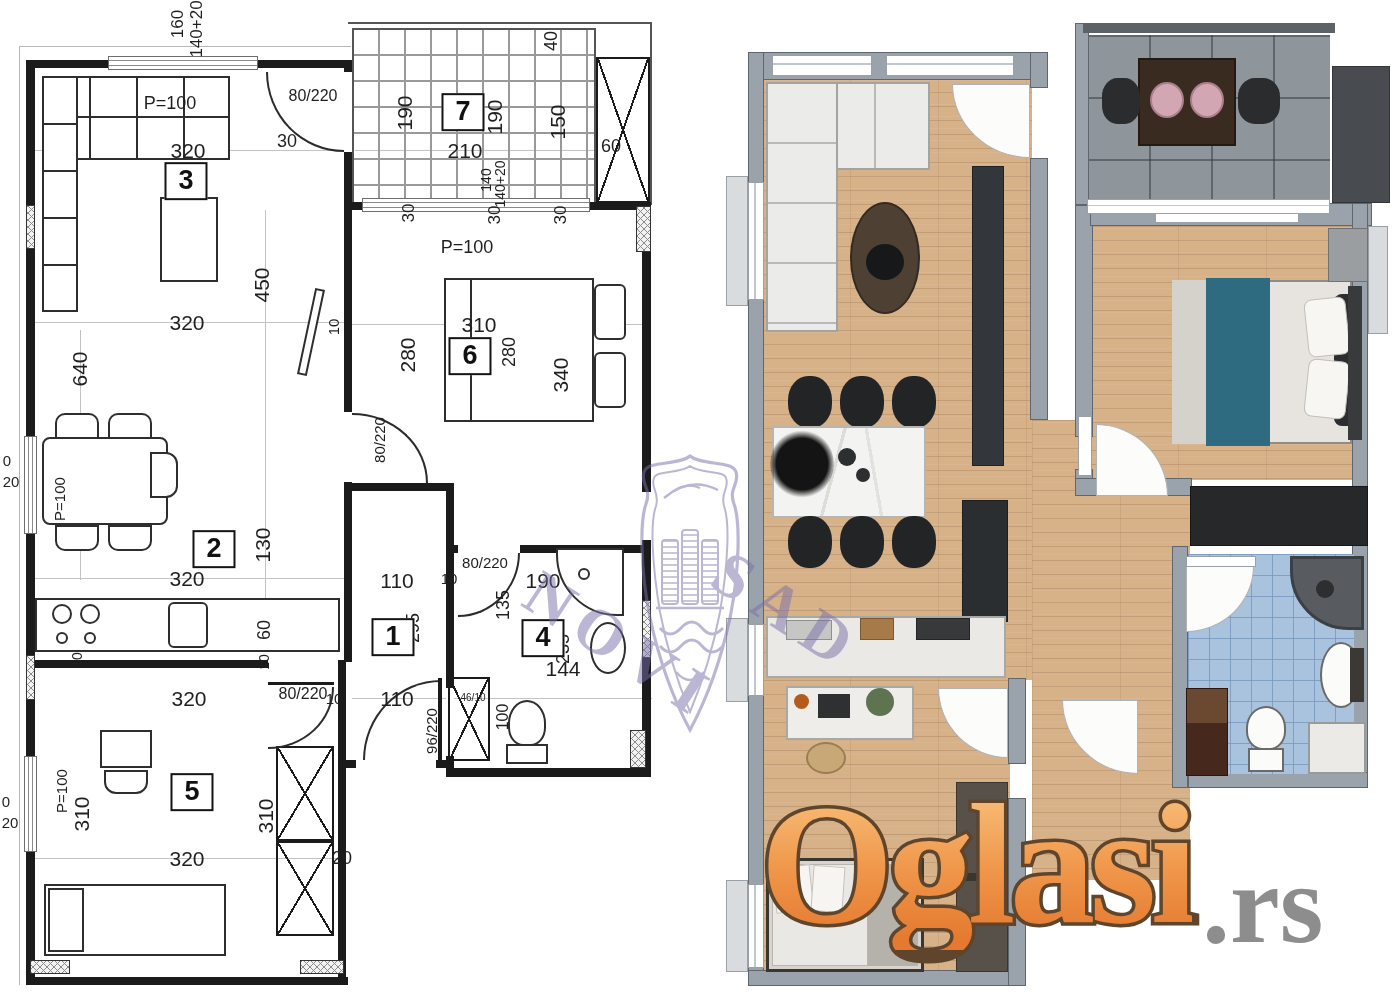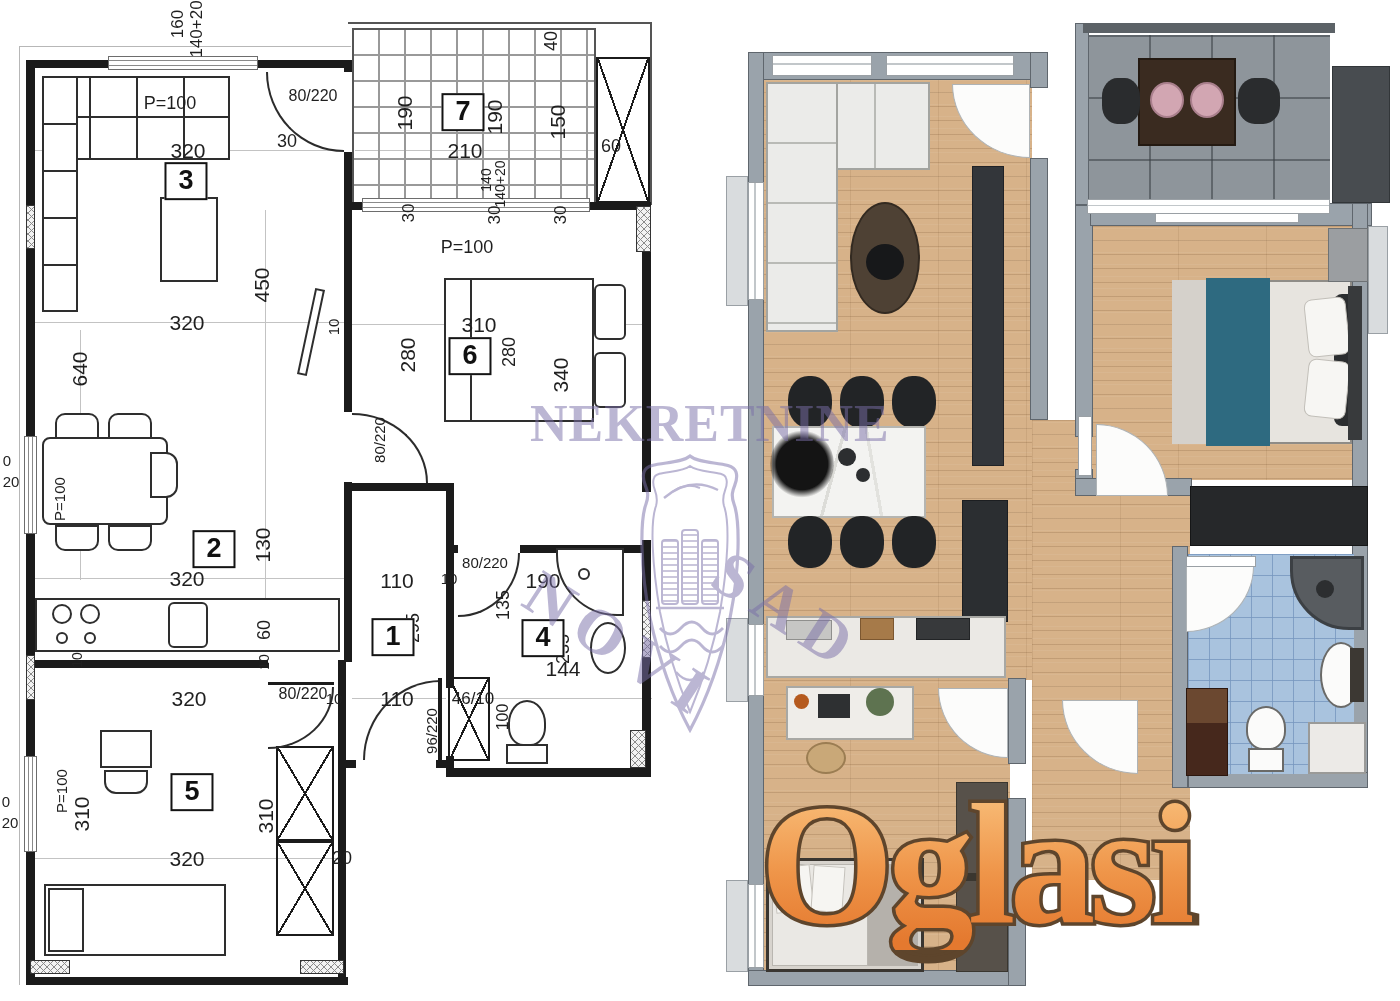--- a/index.html
+++ b/index.html
@@ -212,21 +212,21 @@
         <div class="dim" style="left: 303px; top: 694px; font-size: 16px;">80/220</div>
         <div class="dim" style="left: 334px; top: 698px; font-size: 15px;">10</div>
         <div class="dim" style="left: 397px; top: 580px;">110</div>
         <div class="dim" style="left: 449px; top: 578px; font-size: 15px;">10</div>
         <div class="dim" style="left: 543px; top: 580px;">190</div>
         <div class="dim" style="left: 485px; top: 562px; font-size: 15px;">80/220</div>
         <div class="dim rot" style="left: 503px; top: 605px; font-size: 18px;">135</div>
         <div class="dim rot" style="left: 413px; top: 628px; font-size: 18px;">295</div>
         <div class="dim rot" style="left: 563px; top: 649px; font-size: 18px;">235</div>
         <div class="dim" style="left: 397px; top: 698px;">110</div>
-        <div class="dim" style="left: 473px; top: 698px; font-size: 17px;">46/10</div>
+        <div class="dim" style="left: 473px; top: 698px; font-size: 10px;">46/10</div>
         <div class="dim" style="left: 563px; top: 668px;">144</div>
         <div class="dim rot" style="left: 431px; top: 731px; font-size: 15px;">96/220</div>
         <div class="dim rot" style="left: 503px; top: 717px; font-size: 16px;">100</div>
         <div class="dim rot" style="left: 81px; top: 814px;">310</div>
         <div class="dim rot" style="left: 265px; top: 816px;">310</div>
         <div class="dim" style="left: 187px; top: 858px;">320</div>
         <div class="dim" style="left: 342px; top: 858px; font-size: 18px;">20</div>
         <div class="dim rot" style="left: 61px; top: 791px; font-size: 15px;">P=100</div>
         <div class="dim" style="left: 6px; top: 801px; font-size: 15px;">0</div>
         <div class="dim" style="left: 10px; top: 822px; font-size: 15px;">20</div>
@@ -343,21 +343,20 @@
 
   <div class="swing" style="left:952px;top:84px;width:78px;height:74px;border-radius:0 0 0 100%"></div>
   <div class="swing" style="left:1096px;top:424px;width:72px;height:72px;border-radius:0 100% 0 0"></div>
   <div class="swing" style="left:1186px;top:566px;width:68px;height:66px;border-radius:0 0 100% 0"></div>
   <div class="swing" style="left:1062px;top:700px;width:76px;height:74px;border-radius:0 0 0 100%"></div>
   <div class="swing" style="left:938px;top:688px;width:70px;height:70px;border-radius:0 0 0 100%"></div>
   <div style="left:1186px;top:556px;width:70px;height:11px;background:#fff;border:1px solid #9aa0a5"></div>
   <div style="left:1078px;top:416px;width:14px;height:60px;background:#fff;border:1px solid #9aa0a5"></div>
 
   <div id="watermark">
-    <div class="wm-line" style="left:530px;top:398px;font-size:52px;letter-spacing:1px">NEKRETNINE</div>
     <div class="wm-line" style="left:548px;top:560px;font-size:64px;letter-spacing:12px;transform:rotate(33deg);transform-origin:0 0">NOVI</div>
     <div class="wm-line" style="left:736px;top:540px;font-size:64px;letter-spacing:12px;transform:rotate(33deg);transform-origin:0 0">SAD</div>
     <svg style="left:636px;top:448px" width="108" height="292" viewBox="0 0 54 146">
       <defs>
         <pattern id="hs" width="4" height="3" patternUnits="userSpaceOnUse">
           <path d="M0,1.5 H4" stroke="currentColor" stroke-width="0.8"></path>
         </pattern>
       </defs>
       <g fill="none" stroke="currentColor" stroke-width="1.6">
         <path d="M27,4 C33,9 48,6 50,12 C52,18 46,20 49,28 C52,36 52,60 47,85 C42,108 34,128 27,141 C20,128 12,108 7,85 C2,60 2,36 5,28 C8,20 2,18 4,12 C6,6 21,9 27,4 Z"></path>
@@ -371,15 +370,16 @@
         <path d="M12,90 q5,6 10.5,0 t10.5,0 t10.5,0" stroke-width="1.4"></path>
         <path d="M12,99 q5,6 10.5,0 t10.5,0 t10.5,0" stroke-width="1.4"></path>
         <path d="M20,112 q7,8 14,0" stroke-width="1.2"></path>
       </g>
     </svg>
   </div>
 
   <div id="brand">
     <div class="oglasi stroke" style="left:760px;top:778px">Oglasi</div>
     <div class="oglasi fill" style="left:760px;top:778px">Oglasi</div>
+    <div class="tld" style="left:1202px;top:848px">.rs</div>
   </div>
 
 </div>
 
 </body></html>

